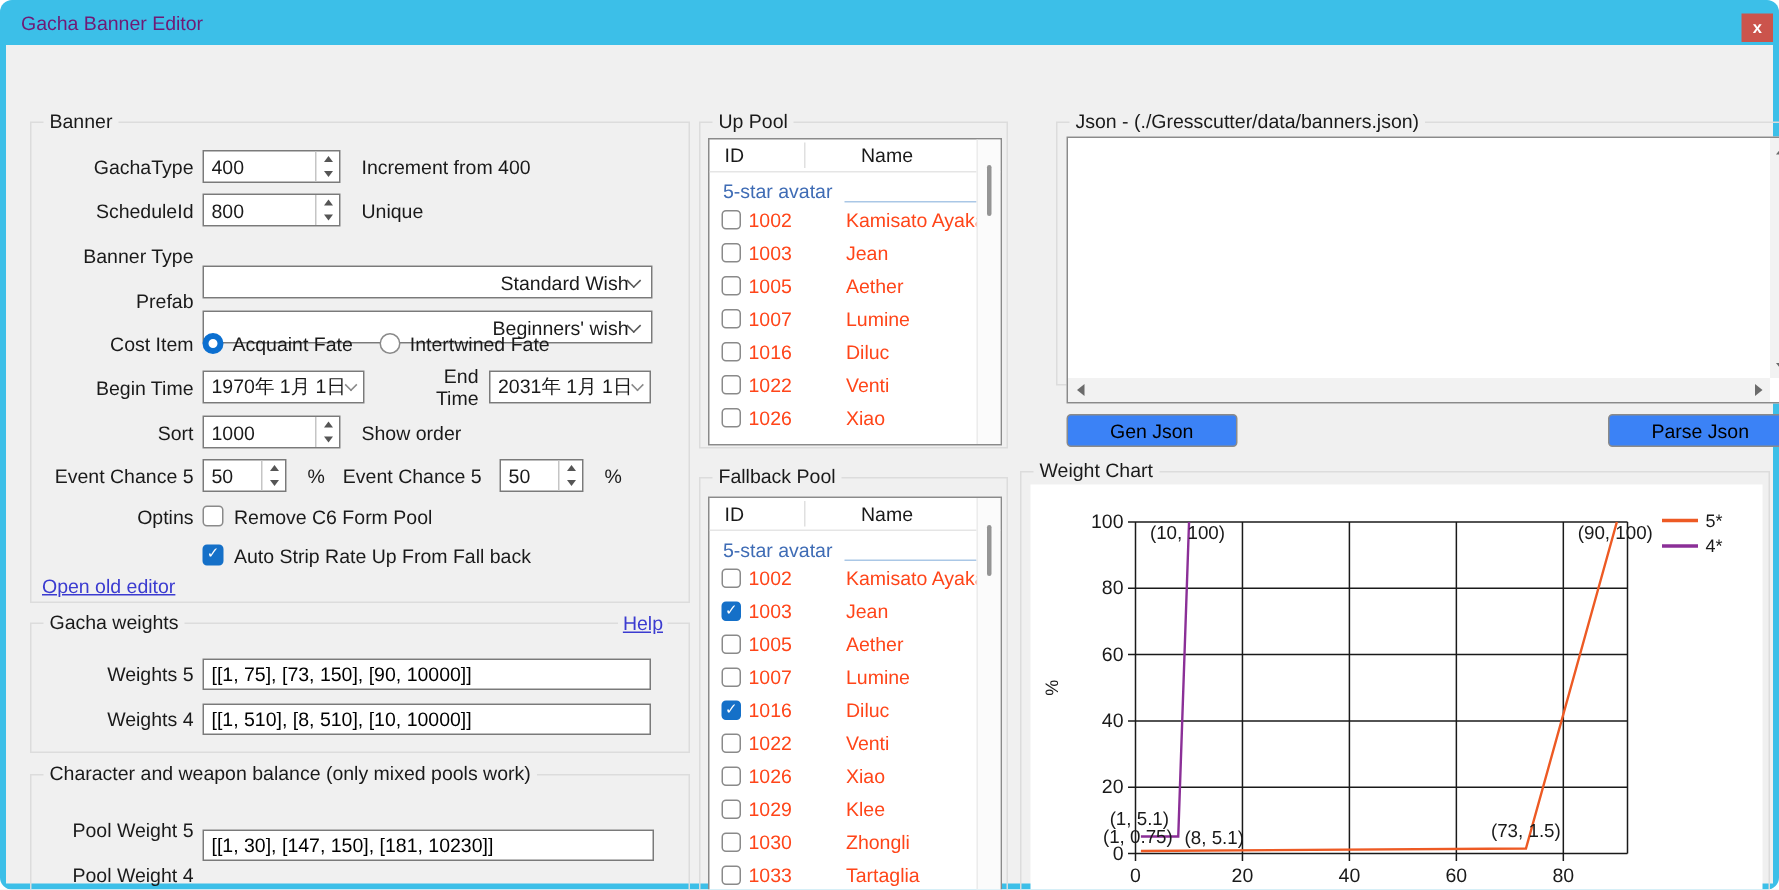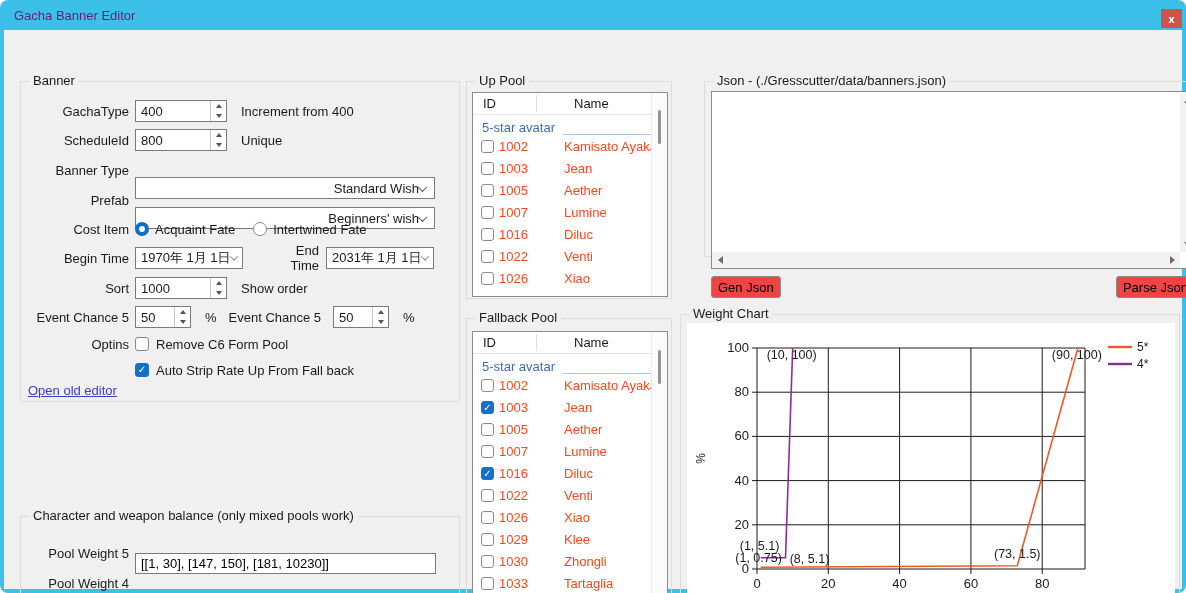--- a/index.html
+++ b/index.html
@@ -62,22 +62,22 @@
   .jsonbox textarea { position:absolute; left:1px; top:1px; width:463px; height:158px; border:none; outline:none; resize:none;
                       font-family:"Liberation Mono","DejaVu Sans Mono",monospace; font-size:12px; }
   .sb-v { position:absolute; right:0; top:0; bottom:16px; width:16px; background:#f2f2f2; }
   .sb-h { position:absolute; left:0; right:16px; bottom:0; height:16px; background:#f2f2f2; }
   .sb-btn { position:absolute; width:16px; height:16px; display:flex; align-items:center; justify-content:center; cursor:pointer; }
   .tri-up2 { width:0;height:0;border-left:4px solid transparent;border-right:4px solid transparent;border-bottom:5px solid #6b6b6b; }
   .tri-dn2 { width:0;height:0;border-left:4px solid transparent;border-right:4px solid transparent;border-top:5px solid #6b6b6b; }
   .tri-lf2 { width:0;height:0;border-top:4px solid transparent;border-bottom:4px solid transparent;border-right:5px solid #6b6b6b; }
   .tri-rt2 { width:0;height:0;border-top:4px solid transparent;border-bottom:4px solid transparent;border-left:5px solid #6b6b6b; }
 
-  .btn { position:absolute; height:22px; background:#ef4444; border:1px solid #8a8a8a; border-radius:3px;
-         font-family:inherit; font-size:13px; padding:0 6px; cursor:pointer; }
+  .btn { position:absolute; height:22px; background:#3b82f6; border:1px solid #8a8a8a; border-radius:3px;
+         font-family:inherit; font-size:13px; padding:0 28px; cursor:pointer; }
 
   .chart-panel { position:absolute; left:6px; top:8px; width:488px; height:280px; background:#fff; }
   svg text { font-family:"Liberation Sans","DejaVu Sans",sans-serif; }
 </style>
 </head>
 <body>
 
 <div class="window">
   <div class="titlebar">
     <span class="title">Gacha Banner Editor</span>
@@ -212,20 +212,33 @@
 
       <div class="frow" style="top:279px; height:18px;">
         <span class="flabel"></span>
         <span class="cb on">✓</span>
         <span>Auto Strip Rate Up From Fall back</span>
       </div>
 
       <span class="link" style="position:absolute; left:7px; top:301px;">Open old editor</span>
     </div>
 
+    <div class="group" id="group-weights" style="left:16px; top:385px; width:440px; height:87px;">
+      <span class="group-legend">Gacha weights</span>
+      <span class="link help-link">Help</span>
+
+      <div class="frow" style="top:22px;">
+        <span class="flabel">Weights 5</span>
+        <input class="winput" style="width: 299px;" value="[[1, 75], [73, 150], [90, 10000]]">
+      </div>
+      <div class="frow" style="top:52px;">
+        <span class="flabel">Weights 4</span>
+        <input class="winput" style="width: 299px;" value="[[1, 510], [8, 510], [10, 10000]]">
+      </div>
+    </div>
 
     <div class="group" id="group-balance" style="left:16px; top:486px; width:440px; height:92px;">
       <span class="group-legend">Character and weapon balance (only mixed pools work)</span>
 
       <div class="frow" style="top:25px;">
         <span class="flabel">Pool Weight 5</span>
         <input class="winput" style="width: 301px; margin-top: 20px;" value="[[1, 30], [147, 150], [181, 10230]]">
       </div>
       <div class="frow" style="top:55px;">
         <span class="flabel">Pool Weight 4</span>

